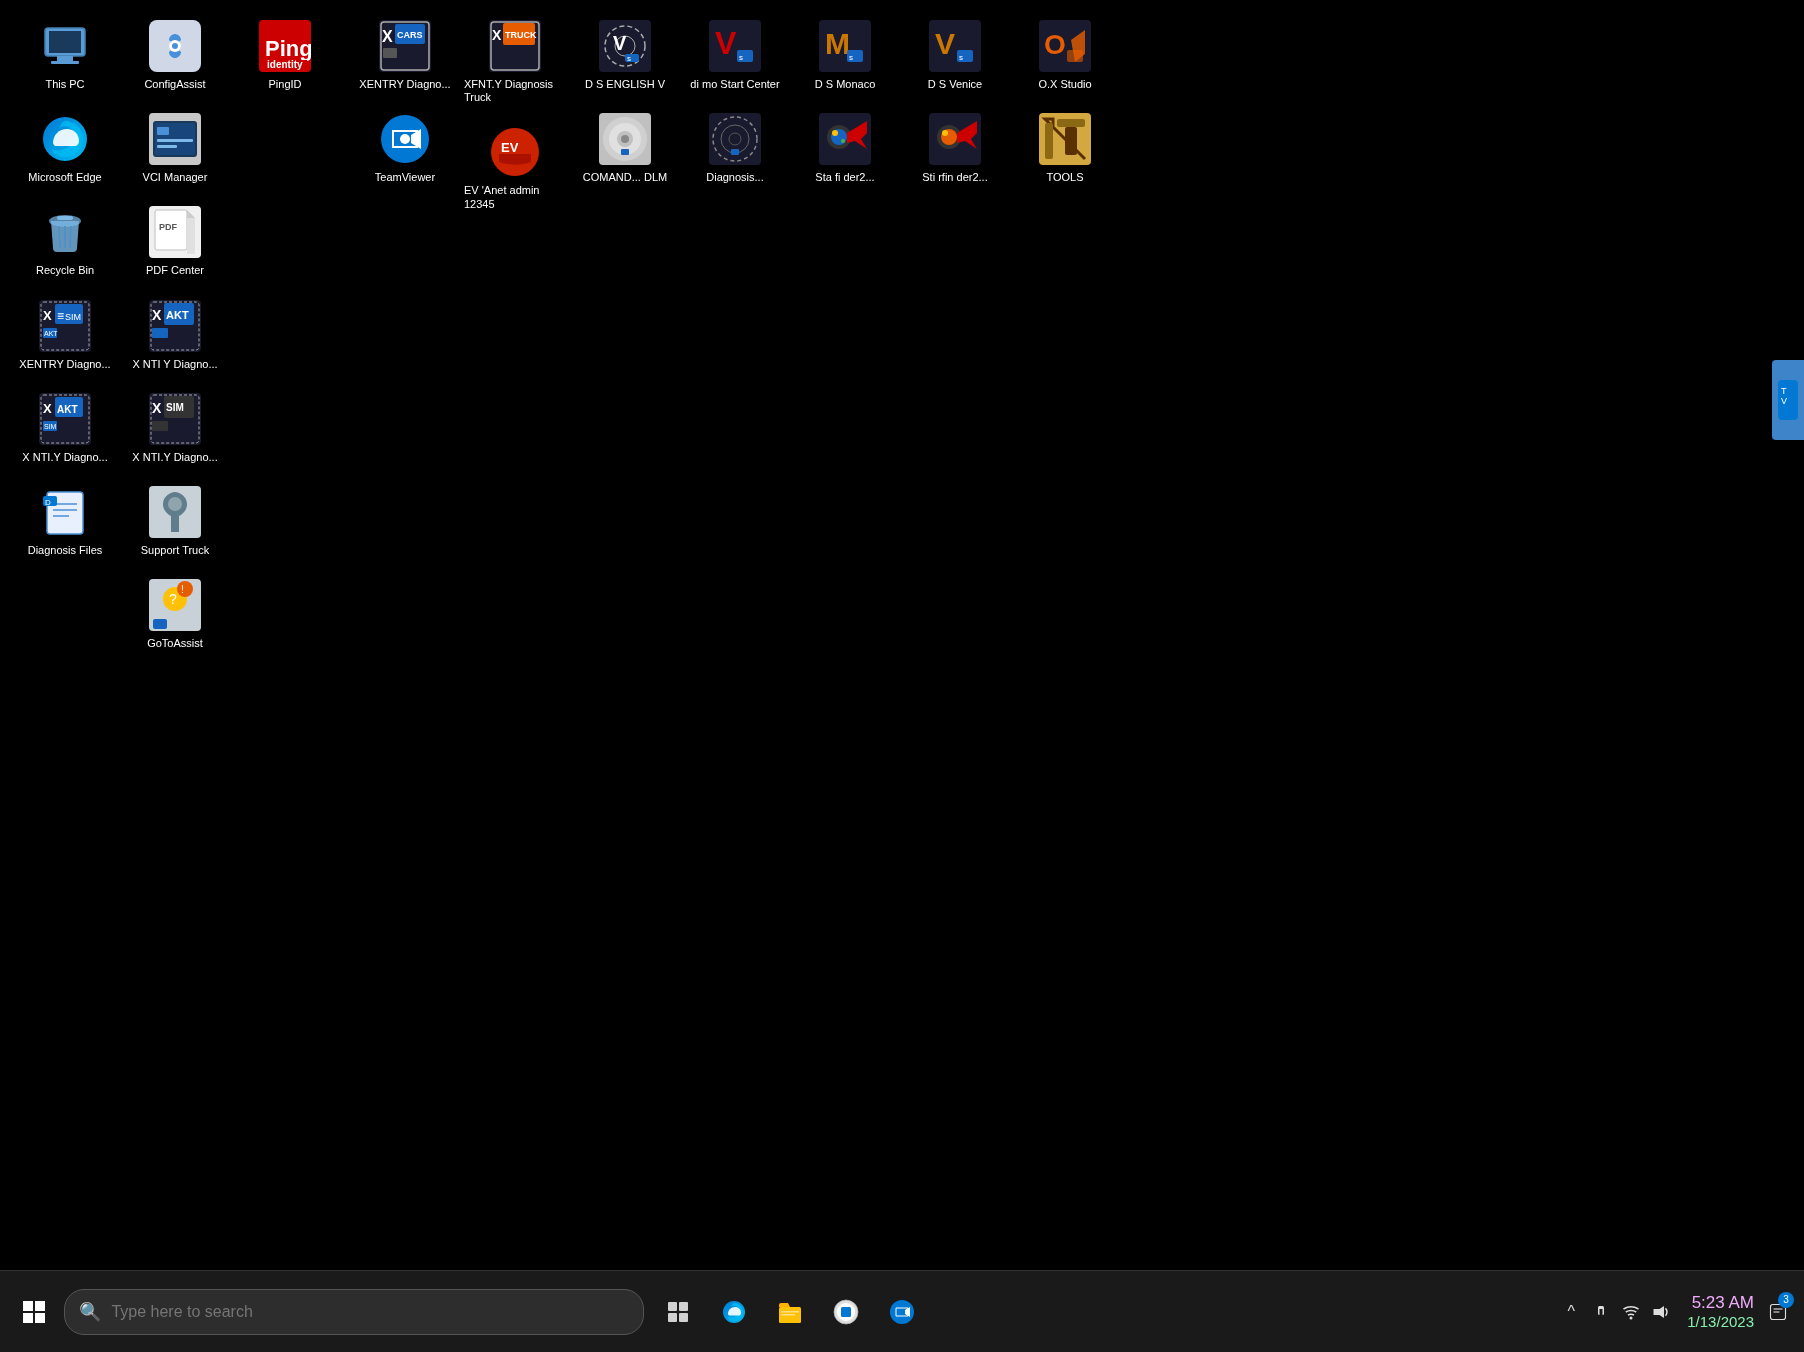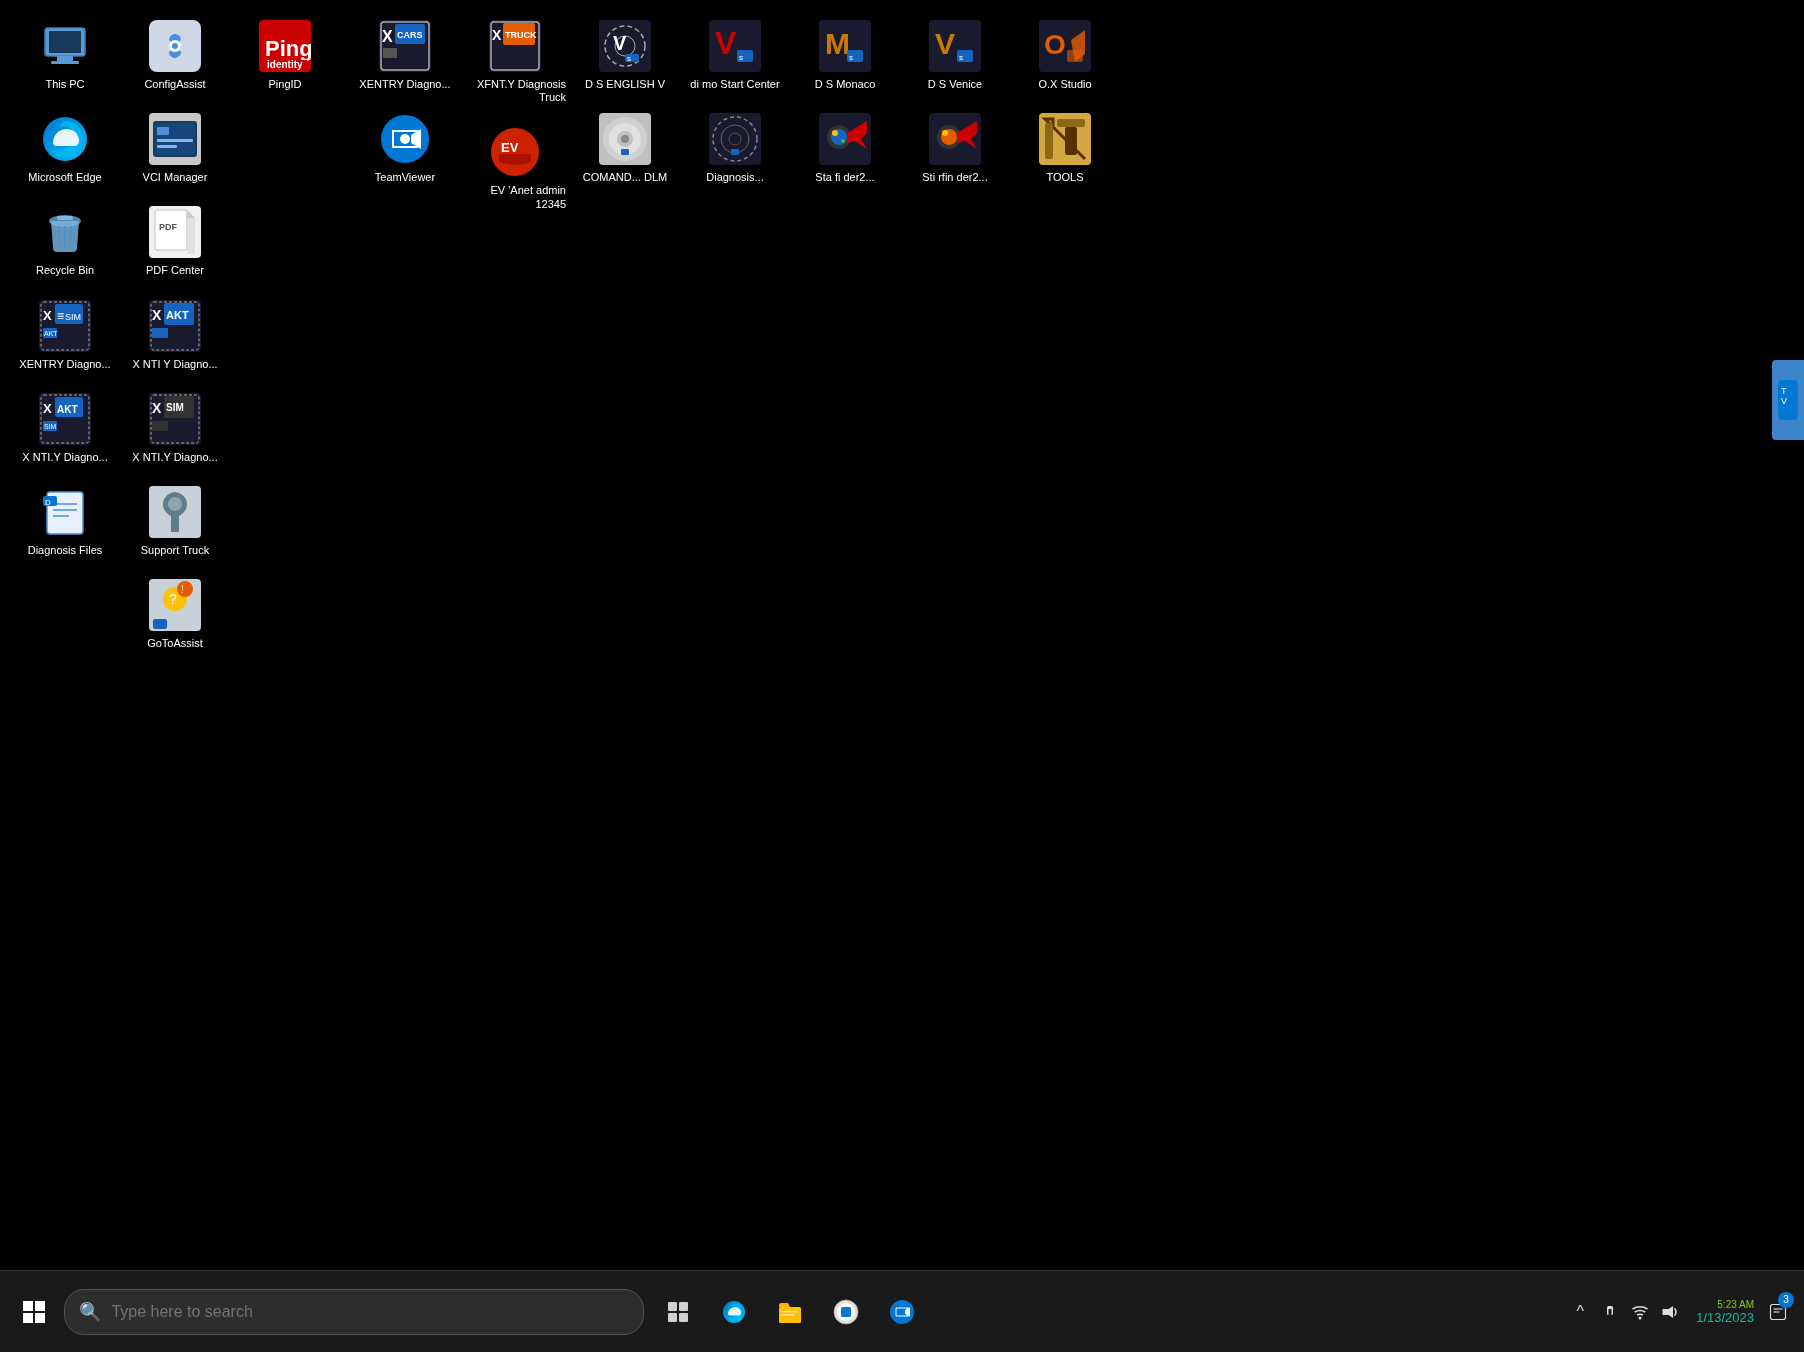--- a/index.html
+++ b/index.html
@@ -39,21 +39,21 @@
       align-items: center;
       justify-content: center;
       font-size: 36px;
       margin-bottom: 4px;
       position: relative;
     }
 
     .icon-label {
       color: #fff;
       font-size: 11px;
-      text-align: right;
+      text-align: left;
       text-shadow: 1px 1px 2px #000;
       word-break: break-word;
       line-height: 1.2;
     }
 
     
     #taskbar {
       position: absolute;
       bottom: 0; left: 0;
       width: 1804px;
@@ -144,27 +144,27 @@
     }
 
     .clock-area {
       display: flex;
       flex-direction: column;
       align-items: flex-end;
       margin-left: 6px;
       cursor: pointer;
     }
     .clock-time {
-      color: #84cc16;
-      font-size: 10px;
+      color: #f0abfc;
+      font-size: 17px;
       font-weight: 500;
     }
     .clock-date {
-      color: #14b8a6;
-      font-size: 13px;
+      color: #86efac;
+      font-size: 15px;
     }
 
     .notif-btn {
       width: 36px;
       height: 52px;
       display: flex;
       align-items: center;
       justify-content: center;
       cursor: pointer;
       color: #fff;

